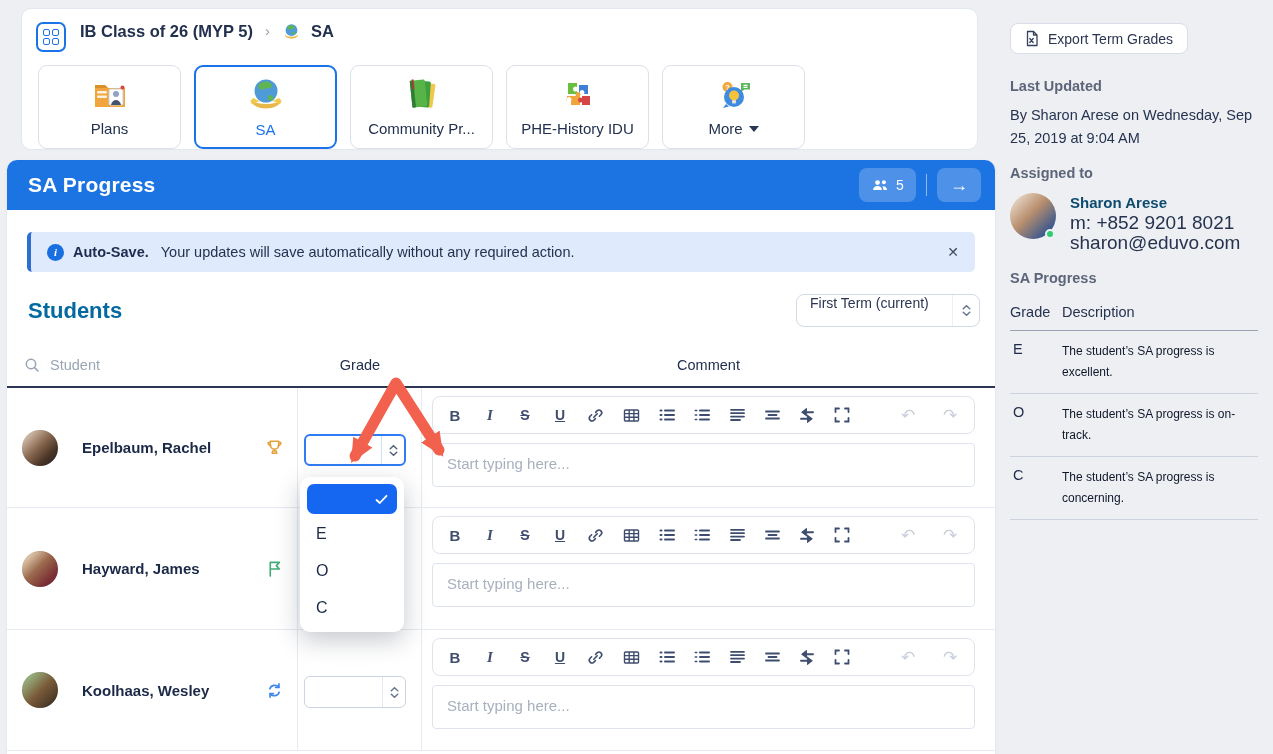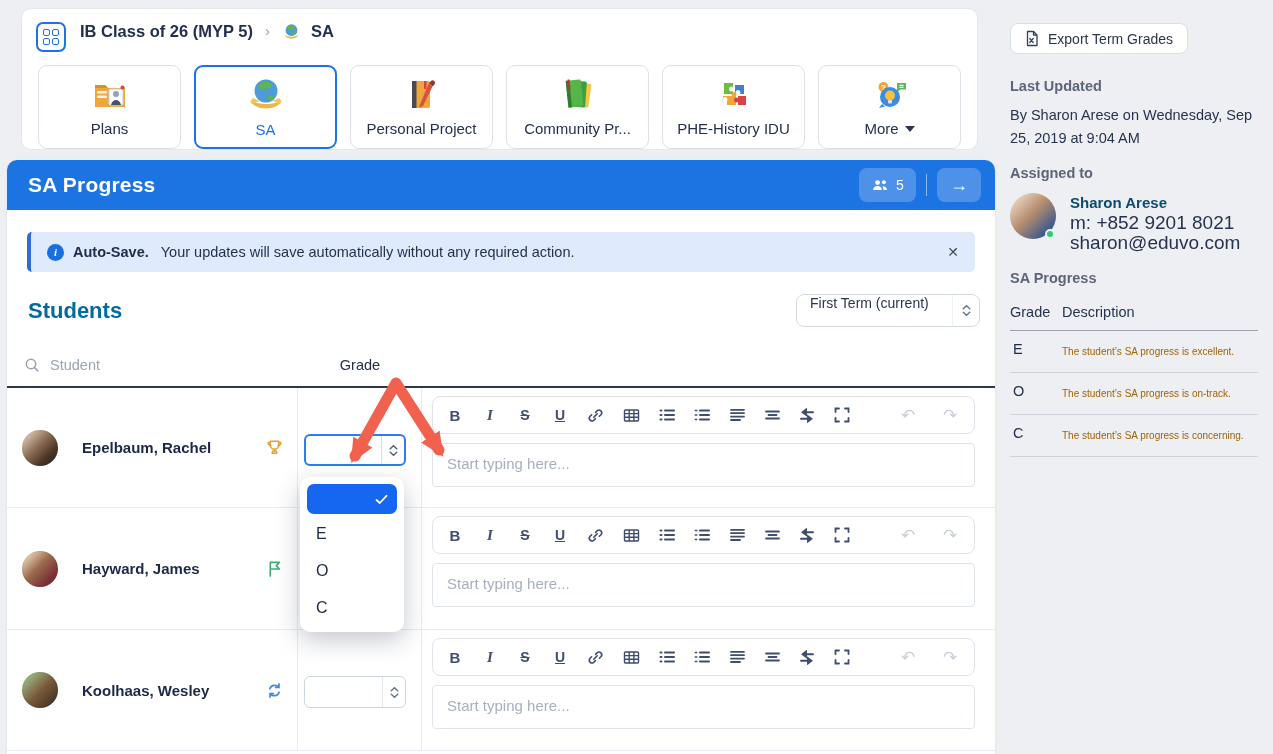--- a/index.html
+++ b/index.html
@@ -107,21 +107,21 @@
           background:linear-gradient(135deg,#e8d8c8 10%,#b98f6e 45%,#3e5a8c 82%); }
   .cava .dot { position:absolute; right:1px; bottom:0; width:10px; height:10px; border-radius:50%; background:#2ecc71; border:2px solid #edeff3; }
   .cinfo { margin-left:14px; line-height:20px; }
   .cinfo .nm { font-size:15px; font-weight:700; color:#0c4a6e; }
   .cinfo .ln { font-size:19px; color:#26334f; }
   .keytable { margin-top:12px; }
   .krow { display:grid; grid-template-columns:52px 1fr; padding:10px 0; border-bottom:1px solid #ccd3dd; }
   .krow.head { padding:6px 0 10px 0; border-bottom:1px solid #9aa3b4; }
   .krow.head div { font-size:14.5px; color:#26334f; }
   .kgrade { font-size:14.5px; color:#1f2c4c; padding-left:3px; }
-  .kdesc { font-size:10px; color:#a16207; line-height:21px; }
+  .kdesc { font-size:12px; color:#0f172a; line-height:21px; }
 
   svg.ic { display:block; }
 </style>
 </head>
 <body>
 
 <div class="app">
 
   <div class="topcard">
     <div class="crumb">
@@ -159,30 +159,20 @@
       <div class="tab sel">
         <svg class="ic" width="40" height="38" viewBox="0 0 40 38">
           <circle cx="20" cy="15" r="11.5" fill="#4f9bd8"></circle>
           <path d="M13 8c3.5-3.5 10-3.5 12.5 0 1.4 2.8-1 5-3.6 4.3-2.8-.7-5 2.2-7.2 1.1-2.2-1.1-3.6-3.5-1.7-5.4z" fill="#5eb552"></path>
           <path d="M23 19.5c2.5-1 5 .7 4.3 3.2-.7 2.3-4.3 2.3-5.2.4-.6-1.4-.5-2.9.9-3.6z" fill="#5eb552"></path>
           <path d="M4 24c2 5 8.5 8.5 16 8.5S34 29 36 24c-4 2.6-9.3 4-16 4S8 26.6 4 24z" fill="#e8b94a"></path>
           <path d="M7 22c-2 1.5-2.5 4.5-1 6.5 2.5-2 5-3 8-3.3z" fill="#f0c84a"></path>
           <path d="M33 22c2 1.5 2.5 4.5 1 6.5-2.5-2-5-3-8-3.3z" fill="#f0c84a"></path>
         </svg>
         <span class="lbl">SA</span>
-      </div>
-      <div class="tab">
-        <svg class="ic" width="40" height="36" viewBox="0 0 40 36">
-          <rect x="10" y="4" width="18" height="27" rx="2" fill="#f0a63c"></rect>
-          <rect x="10" y="4" width="4.5" height="27" fill="#4a4a55"></rect>
-          <rect x="22" y="4" width="2.5" height="8" fill="#d64545"></rect>
-          <path d="M27 6l3.5 3.5L21 29l-4 1.5L18.5 26z" fill="#d6543f"></path>
-          <path d="M27 6l3.5 3.5 1.8-1.8a1.6 1.6 0 0 0-3.5-3.5z" fill="#8c3b2c"></path>
-        </svg>
-        <span class="lbl">Personal Project</span>
       </div>
       <div class="tab">
         <svg class="ic" width="40" height="36" viewBox="0 0 40 36">
           <rect x="18" y="6" width="14" height="24" rx="1.5" fill="#f0c84a" transform="rotate(8 25 18)"></rect>
           <rect x="13" y="4" width="15" height="26" rx="1.5" fill="#3f9e3f" transform="rotate(4 20 17)"></rect>
           <rect x="9" y="3" width="15" height="27" rx="1.5" fill="#57b548" transform="rotate(-6 16 16)"></rect>
           <rect x="9" y="3" width="3.5" height="27" fill="#2e7d32" transform="rotate(-6 16 16)"></rect>
           <rect x="11" y="2" width="2" height="10" fill="#b03a3a" transform="rotate(-6 16 16)"></rect>
         </svg>
         <span class="lbl">Community Pr...</span>
@@ -257,20 +247,21 @@
 
     <div class="thead">
       <div class="search">
         <svg class="ic" width="16" height="16" viewBox="0 0 16 16" fill="none" stroke="#98a2b3" stroke-width="1.5" stroke-linecap="round">
           <circle cx="7" cy="7" r="4.7"></circle>
             <path d="M10.6 10.6 14 14"></path>
         </svg>
         <span class="ph">Student</span>
       </div>
       <div class="hcell">Grade</div>
+      <div class="hcell">Comment</div>
     </div>
 
     <div class="trow r1">
       <div class="cs">
         <span class="avatar av1"></span>
         <span class="nm">Epelbaum, Rachel</span>
         <span class="status">
           <svg class="ic" width="19" height="19" viewBox="0 0 18 18" fill="none" stroke="#e5a23c" stroke-width="1.5" stroke-linecap="round" stroke-linejoin="round">
             <path d="M5 3h8v3.6a4 4 0 0 1-8 0z"></path>
               <path d="M5 4.2H3a2.6 2.6 0 0 0 2.5 3"></path>

